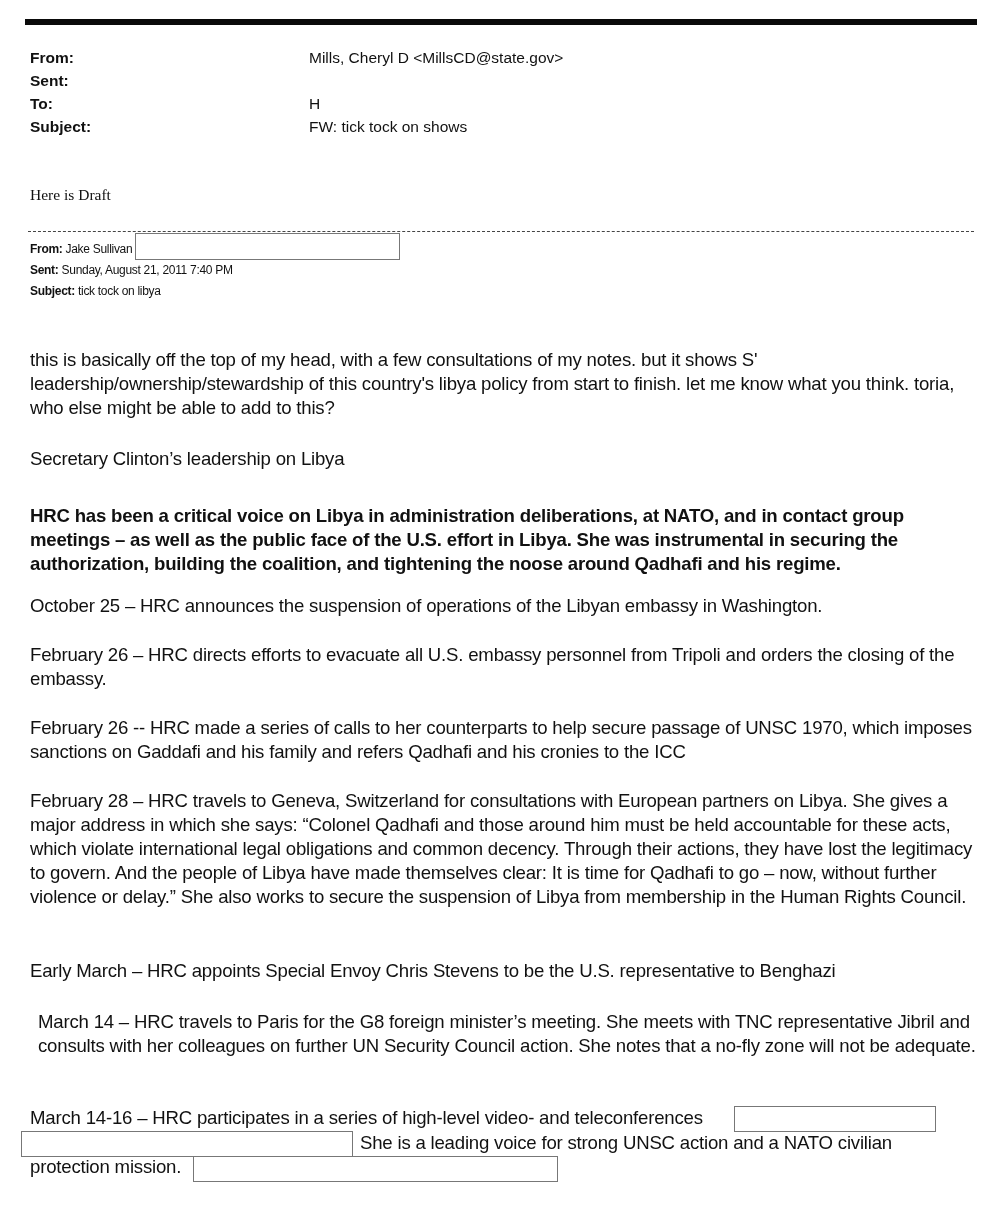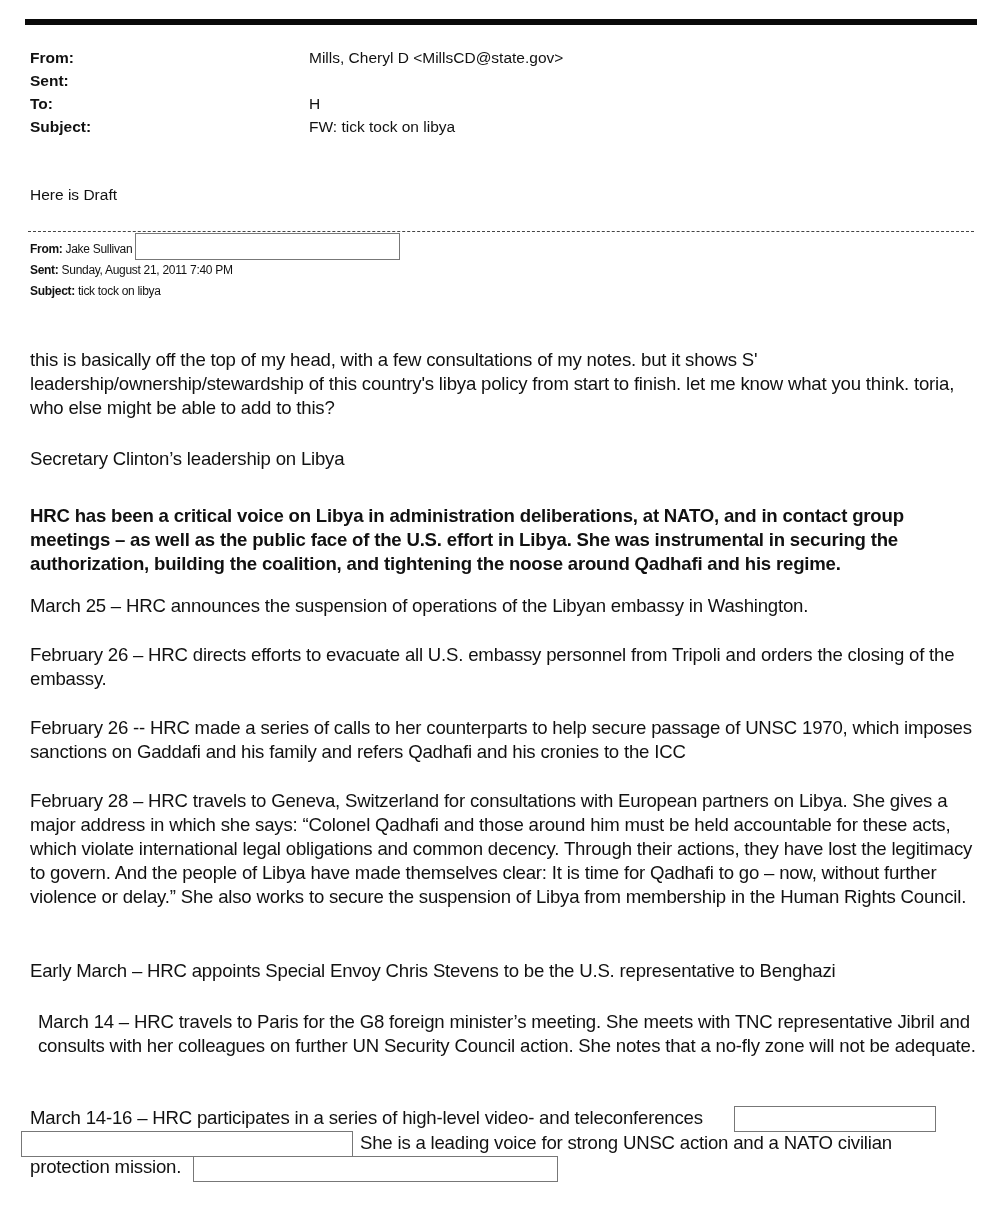--- a/index.html
+++ b/index.html
@@ -39,21 +39,21 @@
       font-weight: bold;
     }
     .hdr-value {
       font-weight: normal;
       margin-left: 12px;
     }
     .intro {
       position: absolute;
       left: 30px;
       top: 186px;
-      font-family: Liberation Sans, sans-serif;
+      font-family: Liberation Serif, serif;
       font-size: 15.5px;
       text-align: right;
     }
     .sep {
       position: absolute;
       left: 28px;
       top: 231px;
       width: 946px;
       height: 0;
       border-top: 1.5px dashed #444;
@@ -110,21 +110,21 @@
   </div>
   <div class="hdr-row">
     <span class="hdr-label">Sent:</span>
   </div>
   <div class="hdr-row">
     <span class="hdr-label">To:</span>
     <span class="hdr-value">H</span>
   </div>
   <div class="hdr-row">
     <span class="hdr-label">Subject:</span>
-    <span class="hdr-value">FW: tick tock on libya</span>
+    <span class="hdr-value">FW: tick tock on shows</span>
   </div>
 </div>
 
 <div class="intro">Here is Draft</div>
 
 <div class="sep"></div>
 
 <div class="fwd">
   <div>
     <b>From:</b>
@@ -140,21 +140,21 @@
     <span>tick tock on libya</span>
   </div>
 </div>
 
 <p class="body-text" style="top:348px;">this is basically off the top of my head, with a few consultations of my notes.  but it shows S' leadership/ownership/stewardship of this country's libya policy from start to finish.  let me know what you think.  toria, who else might be able to add to this?</p>
 
 <p class="body-text" style="top:447px;">Secretary Clinton’s leadership on Libya</p>
 
 <p class="body-text bold" style="top:497px;">HRC has been a critical voice on Libya in administration deliberations, at NATO, and in contact group meetings – as well as the public face of the U.S. effort in Libya.  She was instrumental in securing the authorization, building the coalition, and tightening the noose around Qadhafi and his regime.</p>
 
-<p class="body-text" style="top:594px;">March 25 – HRC announces the suspension of operations of the Libyan embassy in Washington.</p>
+<p class="body-text" style="top:594px;">October 25 – HRC announces the suspension of operations of the Libyan embassy in Washington.</p>
 
 <p class="body-text" style="top:643px;">February 26 – HRC directs efforts to evacuate all U.S. embassy personnel from Tripoli and orders the closing of the embassy.</p>
 
 <p class="body-text" style="top:716px;">February 26 -- HRC made a series of calls to her counterparts to help secure passage of UNSC 1970, which imposes sanctions on Gaddafi and his family and refers Qadhafi and his cronies to the ICC</p>
 
 <p class="body-text" style="top:789px;">February 28 – HRC travels to Geneva, Switzerland for consultations with European partners on Libya.  She gives a major address in which she says:  “Colonel Qadhafi and those around him must be held accountable for these acts, which violate international legal obligations and common decency. Through their actions, they have lost the legitimacy to govern. And the people of Libya have made themselves clear: It is time for Qadhafi to go – now, without further violence or delay.”  She also works to secure the suspension of Libya from membership in the Human Rights Council.</p>
 
 <p class="body-text" style="top:959px;">Early March – HRC appoints Special Envoy Chris Stevens to be the U.S. representative to Benghazi</p>
 
 <p class="body-text" style="top:1010px;margin-left:8px;">March 14 – HRC travels to Paris for the G8 foreign minister’s meeting.  She meets with TNC representative Jibril and consults with her colleagues on further UN Security Council action.  She notes that a no-fly zone will not be adequate.</p>

